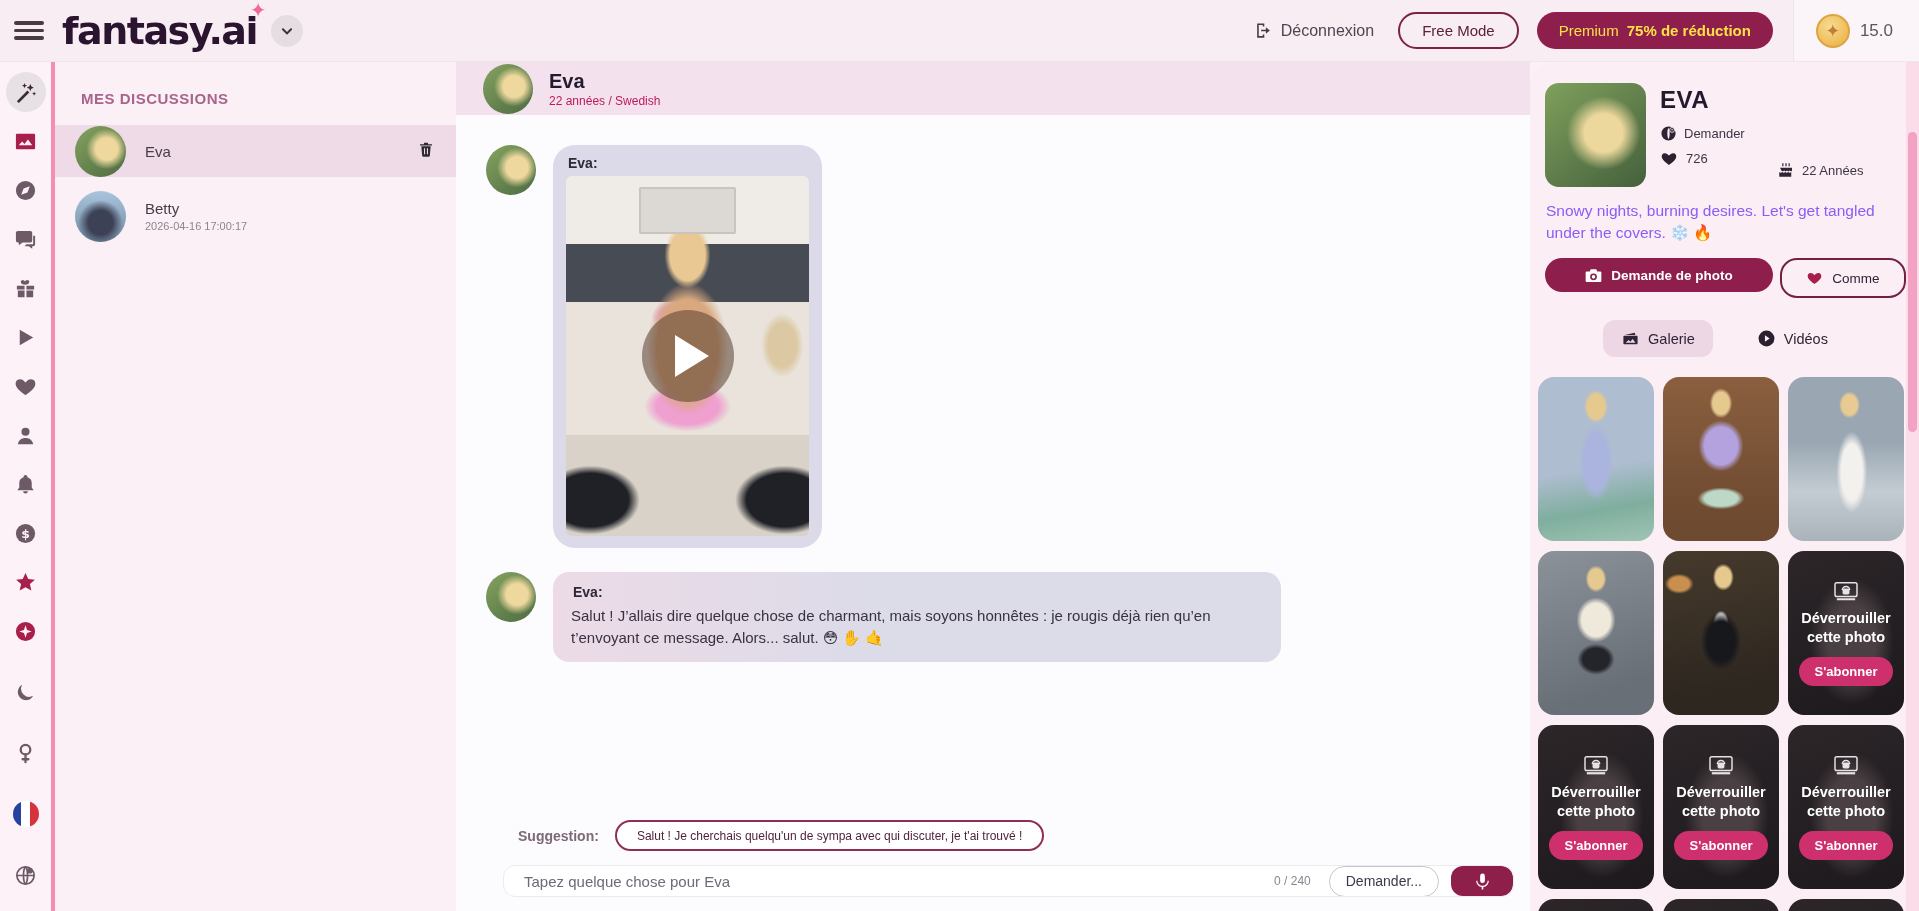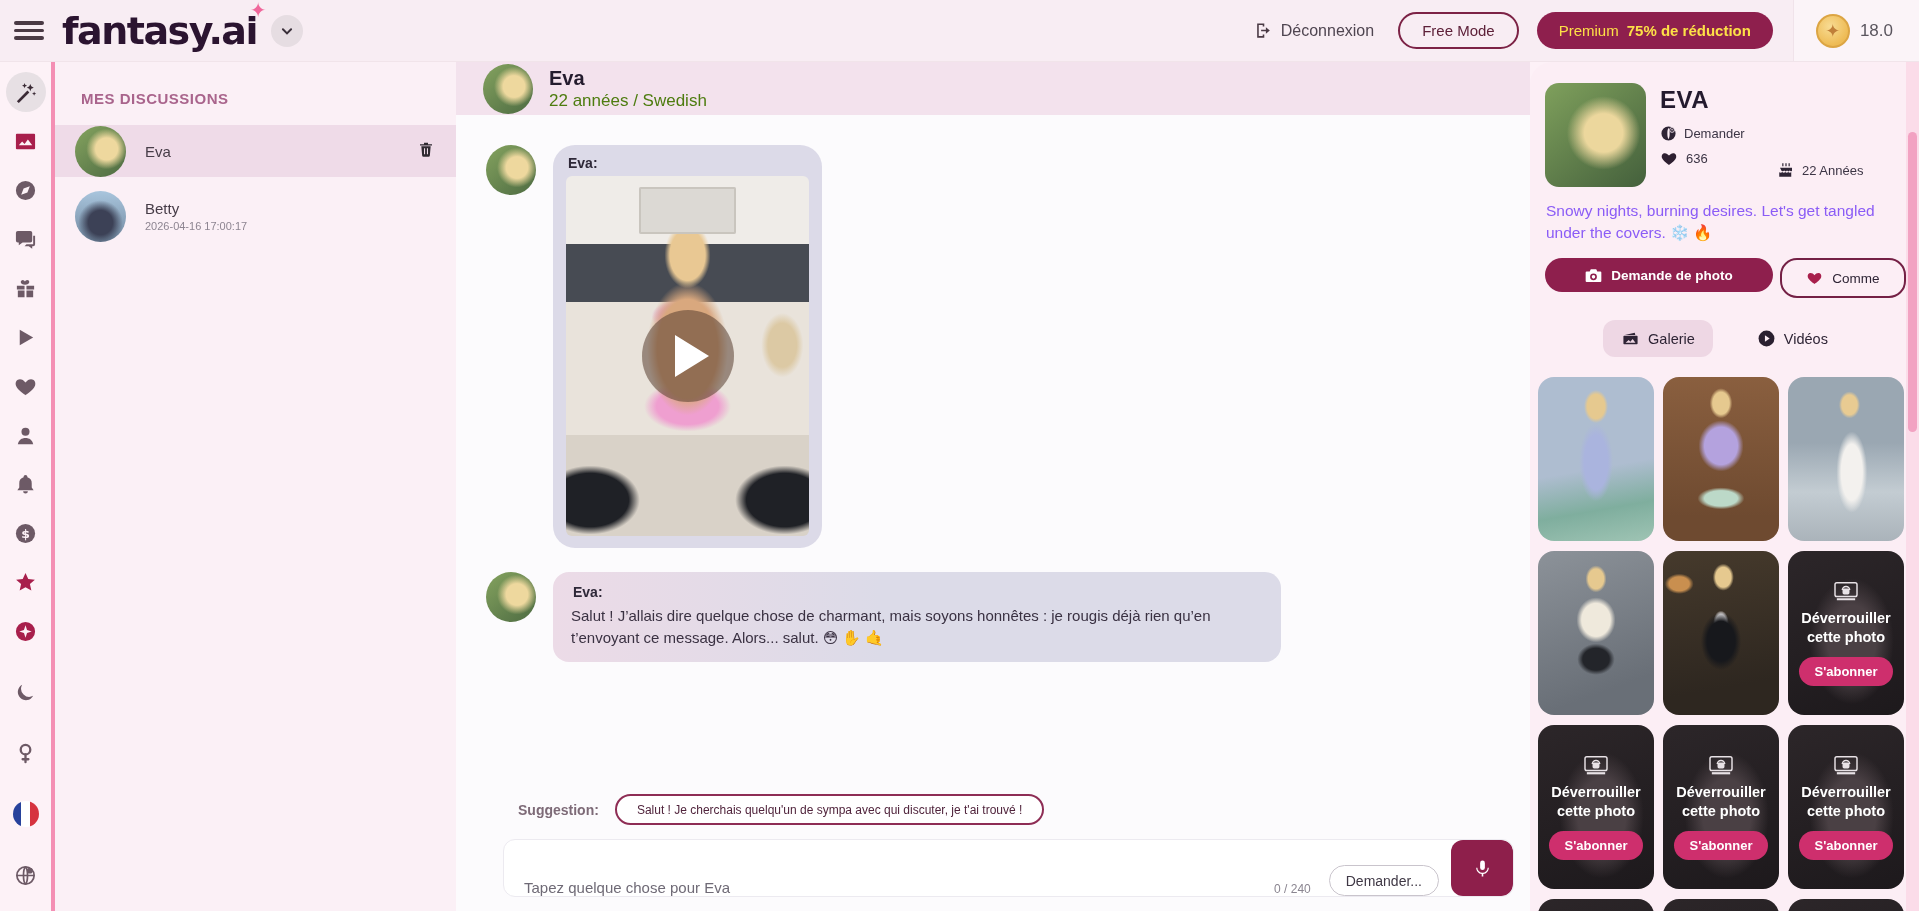--- a/index.html
+++ b/index.html
@@ -48,21 +48,21 @@
   .disc-avatar { width:51px; height:51px; margin-right:19px; }
   .disc-name { font-size:15px; color:#463c47; }
   .disc-meta { font-size:11px; color:#8d8591; margin-top:3px; }
   .trash { margin-left:auto; color:#2f2a30; cursor:pointer; }
 
   
   .chat { flex:1; background:#fcfbfd; display:flex; flex-direction:column; min-width:0; }
   .chat-head { flex:0 0 53px; background:#f3e2ed; display:flex; align-items:center; padding-left:27px; }
   .chat-head .avatar { width:50px; height:50px; margin-right:16px; }
   .chat-head-name { font-size:20px; font-weight:700; color:#241c2e; line-height:1.1; }
-  .chat-head-sub { font-size:17px; color:#4d7c0f; margin-top:2px; }
+  .chat-head-sub { font-size:12px; color:#be185d; margin-top:2px; }
   .messages { flex:1; padding:30px 0 0 30px; overflow:hidden; display:flex; flex-direction:column; }
   .msg-row { display:flex; align-items:flex-start; }
   .msg-row .avatar { width:50px; height:50px; margin-right:17px; flex:0 0 auto; }
   .bubble { background:#dcdae8; border-radius:22px; }
   .bubble-video { width:269px; padding:7px 13px 12px; }
   .bubble .sender { font-size:14px; font-weight:700; color:#2e2838; margin:3px 0 5px 2px; }
   .video-thumb { width:243px; height:360px; border-radius:6px; position:relative; overflow:hidden;
     background:
       radial-gradient(ellipse 32px 46px at 50% 22%, #e9c893 0 55%, rgba(233,200,147,0) 72%),
       radial-gradient(ellipse 58px 95px at 50% 48%, #d9a87e 0 52%, rgba(217,168,126,0) 70%),
@@ -77,21 +77,21 @@
   .play-overlay { position:absolute; left:50%; top:50%; transform:translate(-50%,-50%); width:92px; height:92px; border-radius:50%; background:rgba(88,62,48,.55); display:flex; align-items:center; justify-content:center; cursor:pointer; }
   .play-overlay i { display:block; width:0; height:0; border-top:21px solid transparent; border-bottom:21px solid transparent; border-left:34px solid #fff; margin-left:8px; }
   .msg-row.text-msg { margin-top:24px; }
   .bubble-text { width:728px; padding:9px 18px 13px; border-radius:16px; background:linear-gradient(90deg,#ecdbe7,#dcdbe8 45%); }
   .bubble-text .body { font-size:15px; color:#3a3142; line-height:1.45; }
 
   .suggestion-row { margin-top:auto; display:flex; align-items:center; padding-left:32px; }
   .suggestion-label { font-size:14px; font-weight:700; color:#7d6a77; margin-right:16px; }
   .suggestion-chip { border:2px solid #8e2d55; border-radius:18px; height:31px; display:flex; align-items:center; padding:0 20px; font-size:12px; color:#50243c; cursor:pointer; background:#fff; }
 
-  .composer { margin:14px 16px 14px 17px; height:58px; display:flex; align-items:flex-end; background:#fff; border-radius:12px; border:1px solid #eceaf0; overflow:hidden; }
+  .composer { margin:14px 16px 14px 17px; height:32px; display:flex; align-items:center; background:#fff; border-radius:12px; border:1px solid #eceaf0; overflow:hidden; }
   .composer input { flex:1; border:none; outline:none; font-size:15px; color:#3a3442; padding:0 20px; font-family:inherit; background:transparent; }
   .composer input::placeholder { color:#6f6a76; }
   .char-counter { font-size:12px; color:#8a8590; margin-right:18px; white-space:nowrap; }
   .ask-btn { border:1.5px solid #c9c4cc; border-radius:16px; height:31px; padding:0 16px; display:flex; align-items:center; font-size:14px; color:#3f3845; background:#fff; cursor:pointer; margin-right:12px; white-space:nowrap; }
   .mic-btn { width:62px; align-self:stretch; background:#8e1f4b; border-radius:12px; display:flex; align-items:center; justify-content:center; cursor:pointer; color:#fff; }
 
   
   .profile-panel { flex:0 0 389px; background:#fceef5; border-top-left-radius:22px; position:relative; overflow:hidden; }
   .pp-photo { position:absolute; left:15px; top:21px; width:101px; height:104px; border-radius:14px;
     background:radial-gradient(circle at 58% 48%, #ecd79d 0 24%, rgba(236,215,157,0) 46%), linear-gradient(140deg,#7fa05c,#44603c); }
@@ -149,21 +149,21 @@
         </span>
         <span>Déconnexion</span>
       </div>
       <div class="pill free-mode">Free Mode</div>
       <div class="pill premium">
         <span>Premium</span>
         <b>75% de réduction</b>
       </div>
       <div class="coin-zone">
         <div class="coin">✦</div>
-        <div class="coin-amount">18.0</div>
+        <div class="coin-amount">15.0</div>
       </div>
     </div>
   </div>
 
   <div class="page">
 
     <div class="rail">
       <div class="rail-btn active">
         <svg viewBox="0 0 24 24" fill="currentColor">
             <path d="M3 21l11-11 2 2L5 23z"></path>
@@ -352,21 +352,21 @@
             </svg>
         </span>
         <span>22 Années</span>
       </div>
       <div class="pp-likes">
         <span class="icon-svg">
           <svg width="18" height="17" viewBox="0 0 24 24" fill="#2e1f31">
               <path d="M12 21s-8.5-5.3-10-10C1 7.5 3 4.5 6.2 4.5c2.2 0 4.1 1.3 5.8 3.4 1.7-2.1 3.6-3.4 5.8-3.4C21 4.5 23 7.5 22 11c-1.5 4.7-10 10-10 10z"></path>
             </svg>
         </span>
-        <span>636</span>
+        <span>726</span>
       </div>
       <div class="pp-bio">Snowy nights, burning desires. Let's get tangled under the covers. ❄️ 🔥</div>
       <div class="pp-actions">
         <div class="btn-photo">
           <span class="icon-svg">
             <svg width="17" height="15" viewBox="0 0 24 22" fill="#fff">
                 <path d="M8 2h8l1.5 3H22a1.5 1.5 0 0 1 1.5 1.5V19a1.5 1.5 0 0 1-1.5 1.5H2A1.5 1.5 0 0 1 .5 19V6.5A1.5 1.5 0 0 1 2 5h4.5zM12 8a5 5 0 1 0 0 10 5 5 0 0 0 0-10zm0 2.4a2.6 2.6 0 1 1 0 5.2 2.6 2.6 0 0 1 0-5.2z"></path>
               </svg>
           </span>
           <span>Demande de photo</span>

